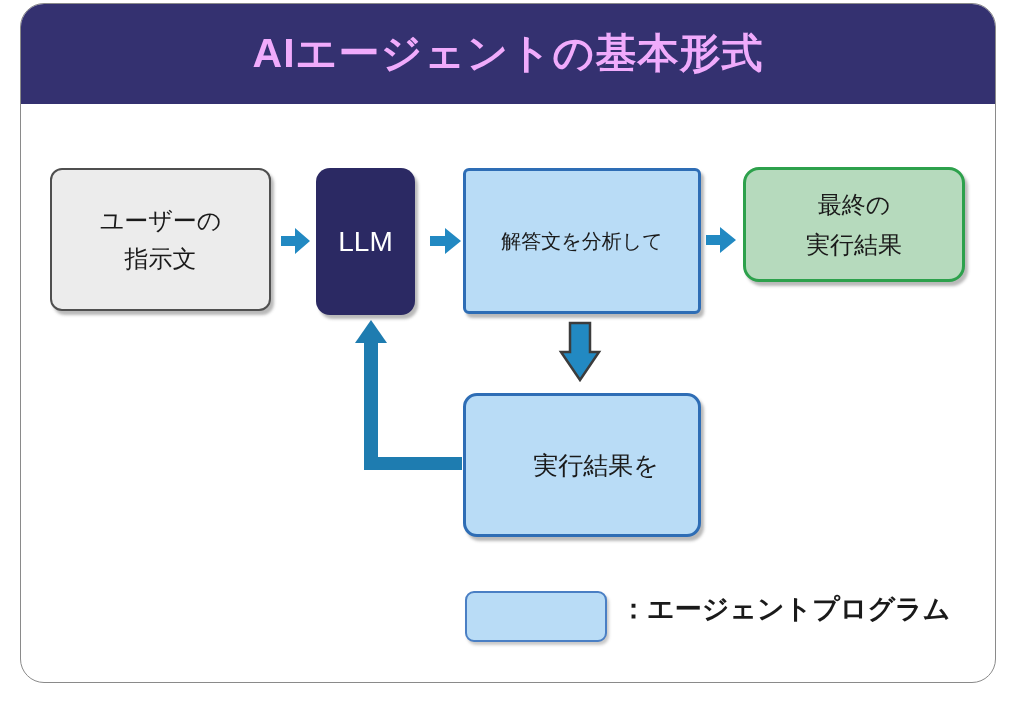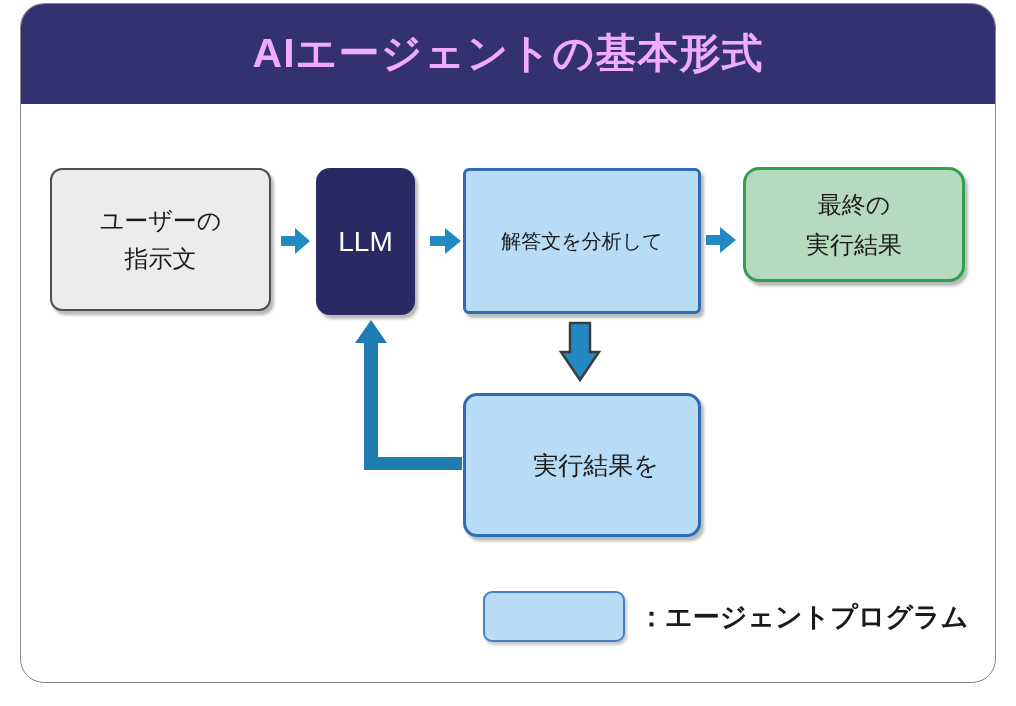--- a/index.html
+++ b/index.html
@@ -63,22 +63,22 @@
   }
   .node-document{
     left:463px;top:393px;width:238px;height:144px;
     background:var(--box_blue_bg);border:3px solid var(--box_blue_border);
     border-radius:14px;font-size:25px;padding-left:28px;
   }
 
   .arrow-layer{position:absolute;left:0;top:0;width:1016px;height:706px;pointer-events:none;}
 
   .legend{
-    position:absolute;left:483px;top:591px;height:51px;
-    display:flex;align-items:center;
+    position:absolute;left:465px;top:591px;height:51px;
+    display:flex;
   }
   .legend-swatch{
     width:142px;height:51px;
     background:var(--box_blue_bg);border:2.5px solid var(--legend_border);
     border-radius:9px;
     box-shadow:2px 3px 3px rgba(120,120,120,0.4);
   }
   .legend-label{
     margin-left:13px;font-size:27px;font-weight:600;white-space:nowrap;
   }

